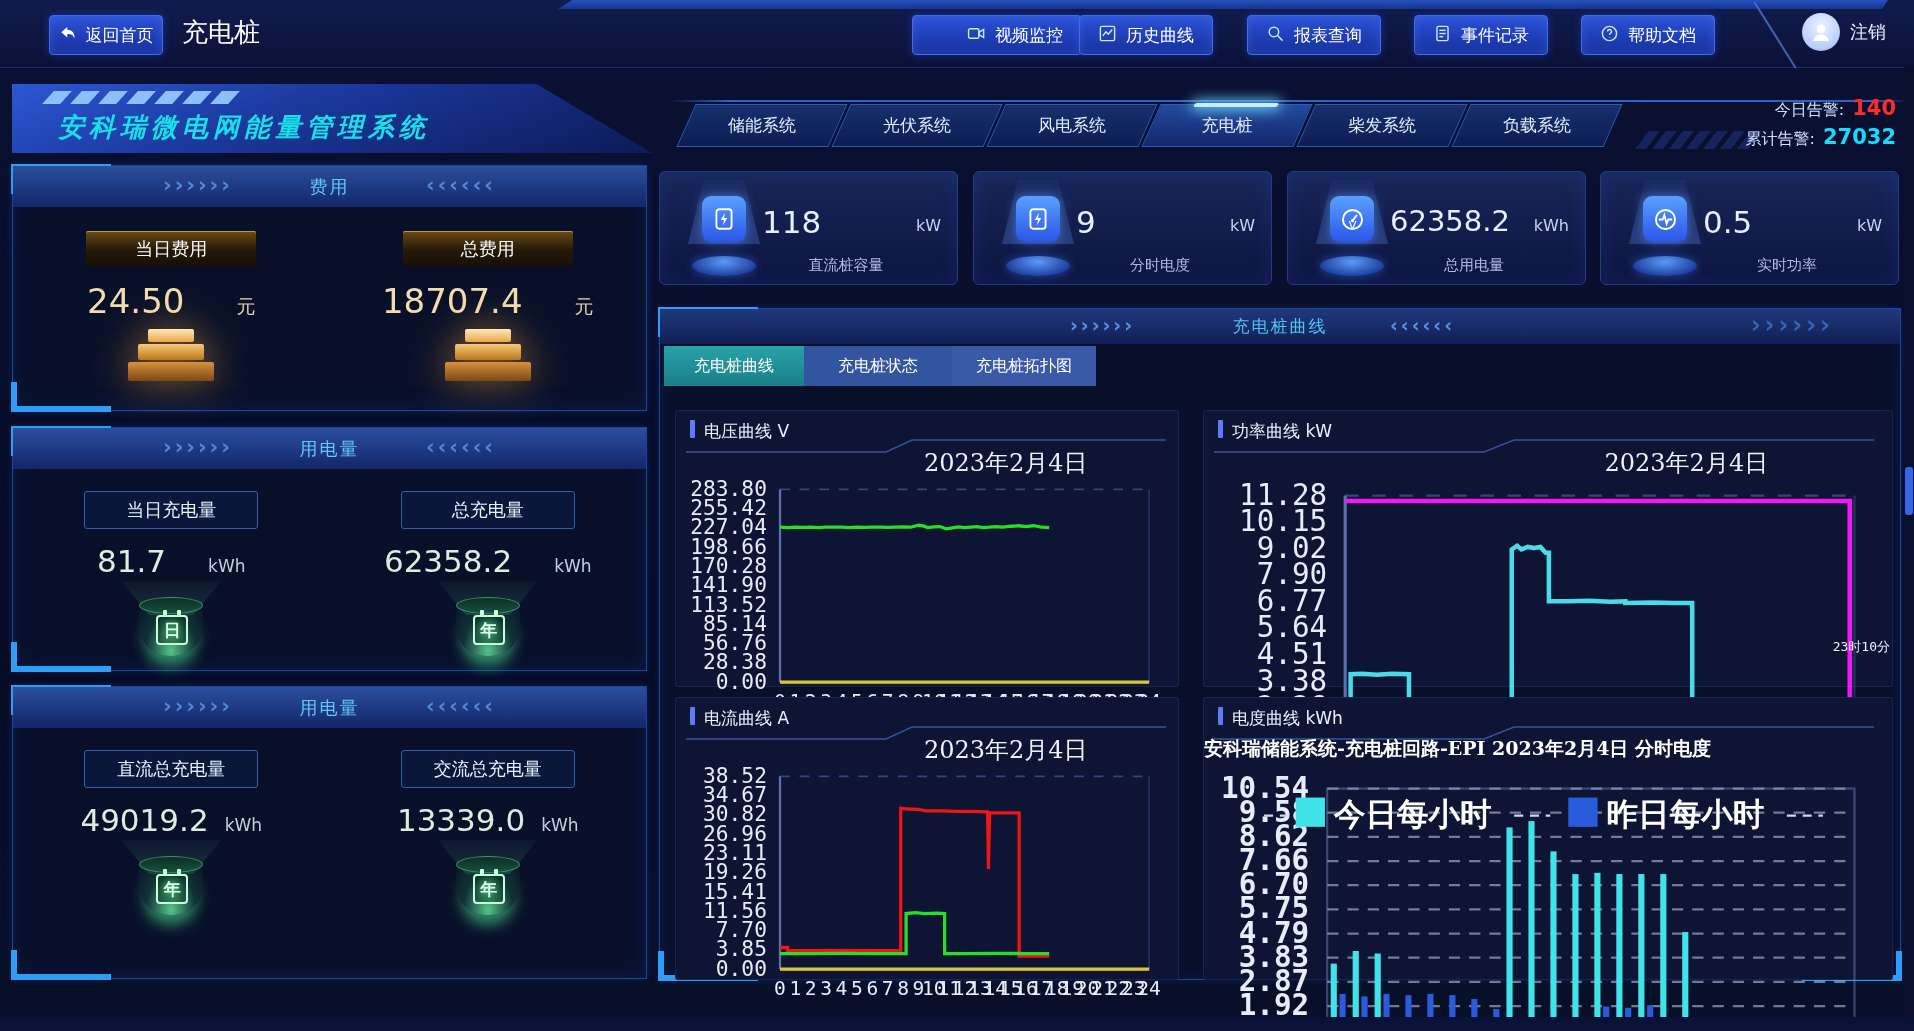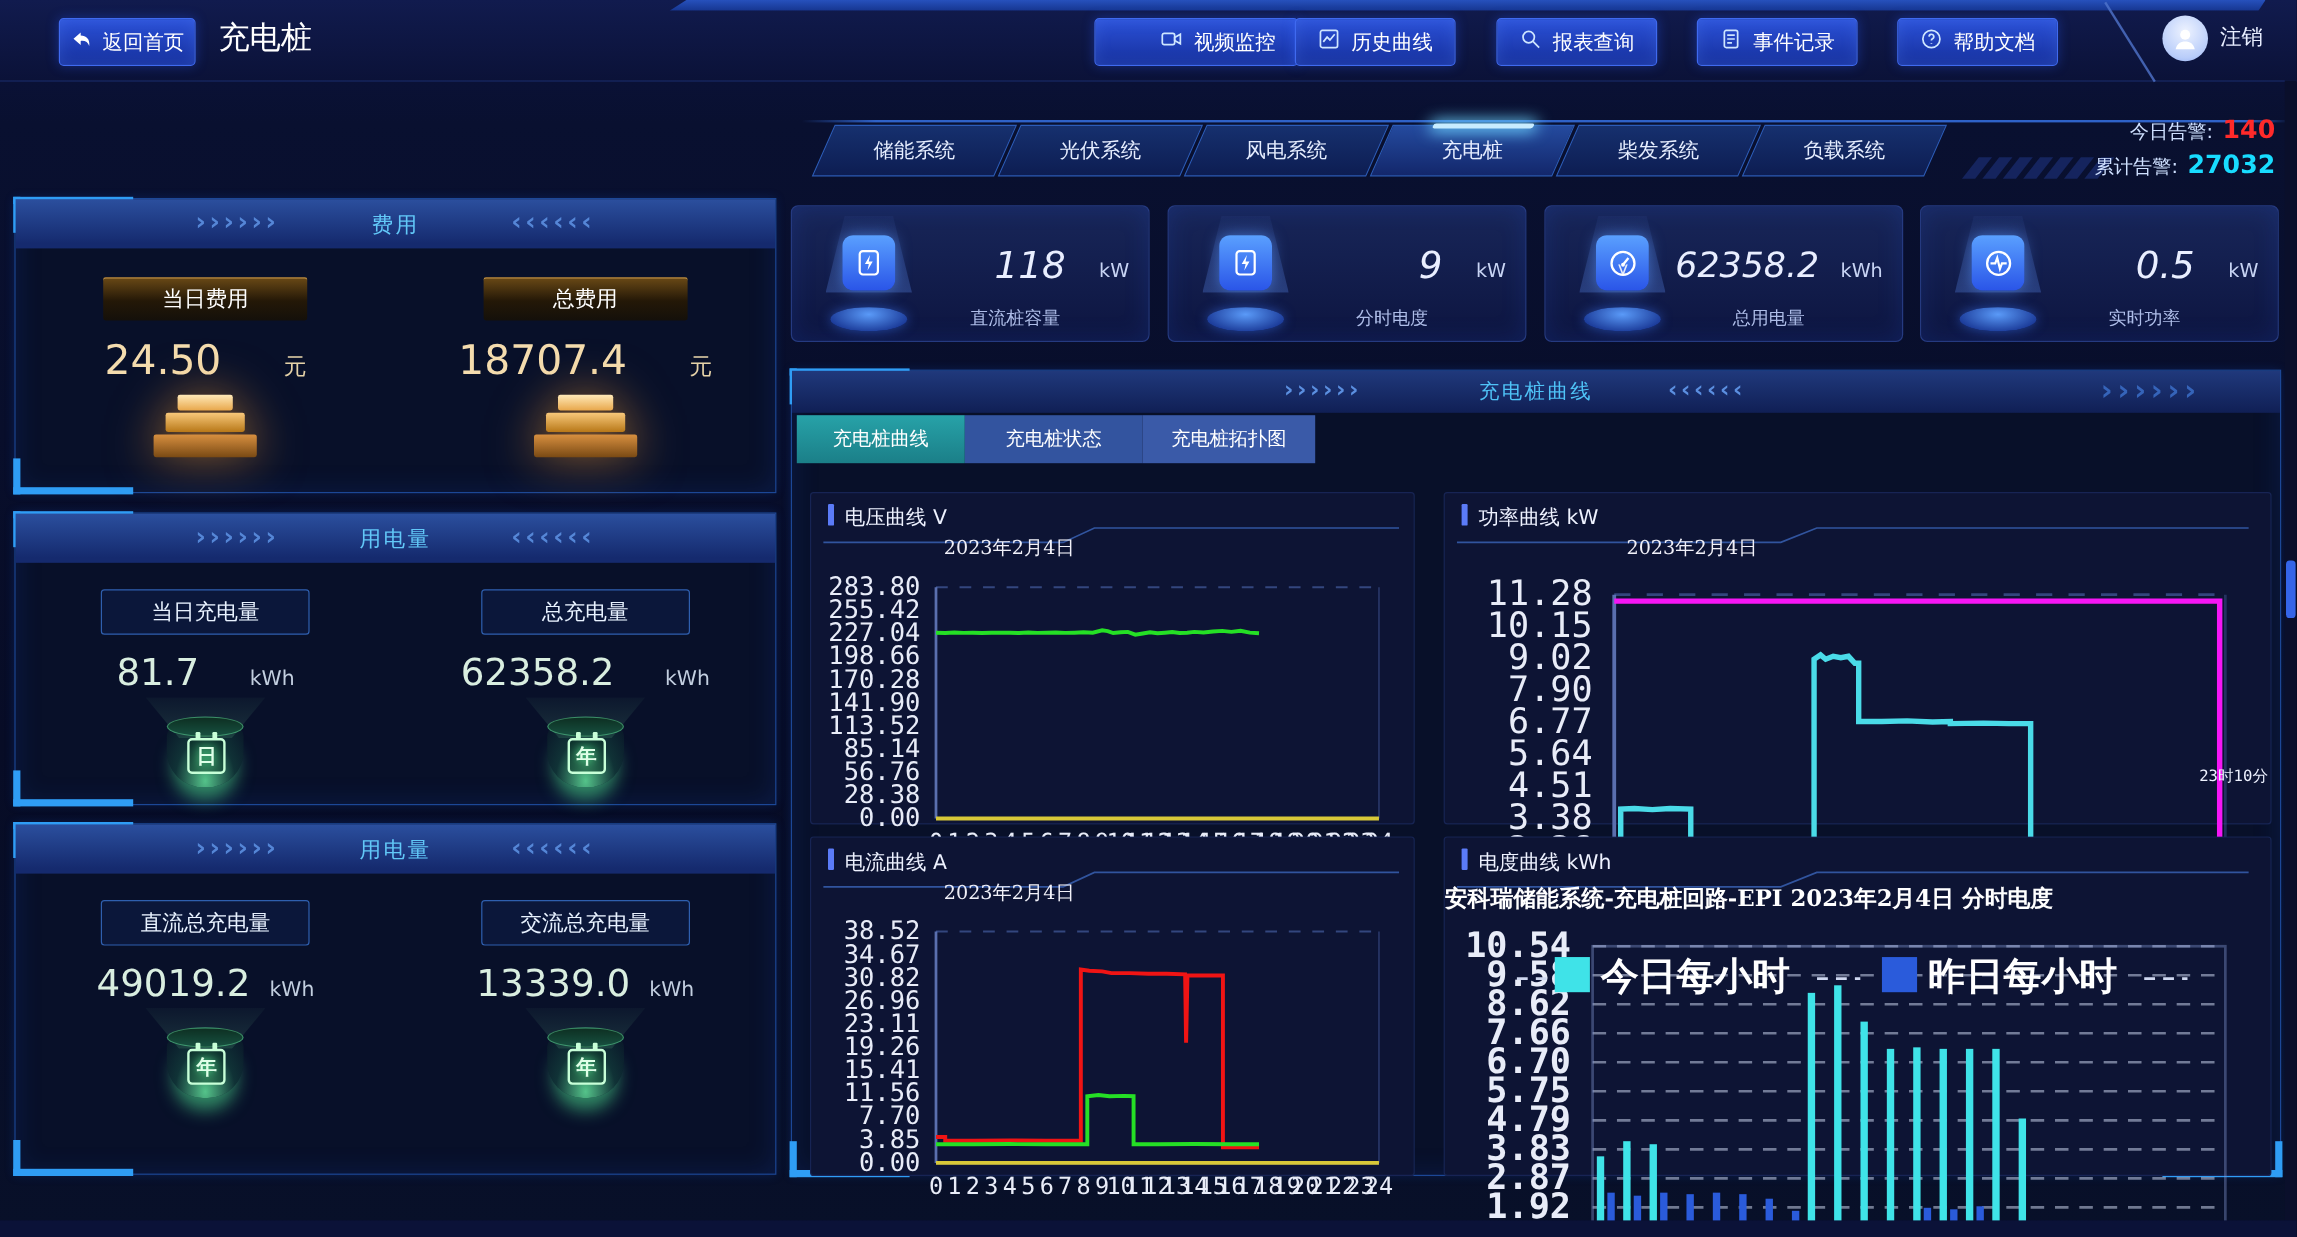--- a/index.html
+++ b/index.html
@@ -97,21 +97,21 @@
          background:linear-gradient(180deg,#182659 0%,#0d1540 100%);border:1px solid #253a80;box-shadow:inset 0 0 20px rgba(40,90,220,.18);}
   .sc1{left:659px}.sc2{left:973px}.sc3{left:1287px}.sc4{left:1600px}
   .sc-iconblock{position:absolute;left:22px;top:8px;width:84px;height:98px;}
   .beam-b{position:absolute;left:6px;top:0;width:72px;height:64px;clip-path:polygon(22% 0,78% 0,100% 100%,0 100%);
           background:linear-gradient(180deg,rgba(100,150,255,.05),rgba(100,150,255,.28));}
   .ped{position:absolute;left:10px;bottom:2px;width:64px;height:20px;border-radius:50%;
        background:radial-gradient(ellipse at 50% 30%,#5a9af8,#1c3c9a 75%);box-shadow:0 0 10px rgba(60,120,255,.5);}
   .sc-icon{position:absolute;left:20px;top:16px;width:44px;height:46px;border-radius:9px;
            background:linear-gradient(180deg,#5aa0ff,#2a55e8);display:flex;align-items:center;justify-content:center;
            box-shadow:0 0 12px rgba(90,150,255,.6);}
-  .sc-value{position:absolute;left:102px;top:32px;width:126px;text-align:right;font-size:31px;color:#e9eeff;font-style:italic;}
+  .sc-value{position:absolute;left:102px;top:32px;width:126px;text-align:left;font-size:31px;color:#e9eeff;}
   .sc-unit{position:absolute;right:16px;top:44px;font-size:16px;color:#c8d4f4;}
   .sc-label{position:absolute;left:100px;bottom:9px;width:172px;text-align:center;font-size:15px;color:#aebde8;}
   
   .main-panel{left:659px;top:308px;width:1240px;height:670px;}
   .mp-head{position:absolute;left:0;top:0;right:0;height:35px;background:linear-gradient(180deg,#20397c,#101f55);
            display:flex;align-items:center;justify-content:center;}
   .mp-title{font-size:17px;color:#4fc3f7;letter-spacing:2px;}
   .mp-chev-r{position:absolute;left:calc(50% - 210px);top:0;height:35px;line-height:33px;font-size:19px;font-weight:bold;letter-spacing:3px;color:#5b8fe0;}
   .mp-chev-l{position:absolute;left:calc(50% + 110px);top:0;height:35px;line-height:33px;font-size:19px;font-weight:bold;letter-spacing:3px;color:#5b8fe0;}
   .mp-chev-deco{position:absolute;right:66px;top:0;height:35px;line-height:33px;font-size:24px;font-weight:bold;letter-spacing:4px;color:#3b6ec8;opacity:.85;}
@@ -121,21 +121,21 @@
   .sub-t2{left:292px;width:144px;background:#3a5aa8;}
   
   .cell{position:absolute;background:#0d1434;border:1px solid rgba(45,75,160,.3);border-radius:3px;}
   .cellA{left:15px;top:101px;width:502px;height:275px;}
   .cellB{left:543px;top:101px;width:688px;height:275px;}
   .cellC{left:15px;top:388px;width:502px;height:281px;}
   .cellD{left:543px;top:388px;width:688px;height:281px;}
   .cell-head{position:absolute;left:14px;top:9px;display:flex;align-items:flex-start;gap:9px;font-size:17px;color:#eef2ff;z-index:2;}
   .accent{width:5px;height:18px;background:#5b7bf7;border-radius:1px;}
   .head-line{position:absolute;left:10px;top:26px;right:10px;height:18px;}
-  .cell-date{position:absolute;top:36px;left:22%;width:60%;text-align:left;font-family:"DejaVu Serif","Liberation Serif",serif;font-size:16px;color:#f0f0f8;}
+  .cell-date{position:absolute;top:36px;left:22%;width:60%;text-align:right;font-family:"DejaVu Serif","Liberation Serif",serif;font-size:24px;color:#f0f0f8;}
   .bar-title{position:absolute;top:38px;left:0;right:0;font-family:"DejaVu Serif","Liberation Serif",serif;font-weight:bold;font-size:19px;color:#fff;}
   .plot{position:absolute;left:6px;top:62px;right:6px;bottom:4px;}
   .plotD{top:68px;}
   .annot{position:absolute;right:2px;bottom:30px;font-size:13px;color:#eef2ff;font-family:"DejaVu Sans Mono","Liberation Mono",monospace;}
   svg text{font-family:"DejaVu Sans Mono","Liberation Mono",monospace;font-size:13px;fill:#e8ecf8;}
   svg text.xtick{font-size:12px;}
   svg text.btick{font-weight:bold;}
   svg text.legend-label{font-family:"DejaVu Sans","Liberation Sans",sans-serif;font-size:14px;font-weight:bold;fill:#fff;}
   svg line.axis{stroke:#5a6fae;stroke-width:1.4;}
   svg line.topline{stroke:rgba(90,120,200,.5);stroke-dasharray:6 6;}
@@ -217,20 +217,32 @@
     <div class="hdr-divider"></div>
     <div class="avatar">
       <svg width="24" height="24" viewBox="0 0 24 24">
           <circle cx="12" cy="9" r="4.2" fill="#fff"></circle>
           <path d="M4 21c1-4.5 4-6.5 8-6.5s7 2 8 6.5z" fill="#fff"></path>
         </svg>
     </div>
     <div class="logout">注销</div>
   </div>
 
+  <div class="brand">
+    <div class="slashes">
+      <i class="slash"></i>
+        <i class="slash"></i>
+        <i class="slash"></i>
+        <i class="slash"></i>
+        <i class="slash"></i>
+        <i class="slash"></i>
+        <i class="slash"></i>
+    </div>
+    <div class="brand-title">安科瑞微电网能量管理系统</div>
+  </div>
 
   <div class="tabline"></div>
   <div class="sys-tab st0">
       <span class="lbl">储能系统</span>
     </div>
   <div class="sys-tab st1">
       <span class="lbl">光伏系统</span>
     </div>
   <div class="sys-tab st2">
       <span class="lbl">风电系统</span>

